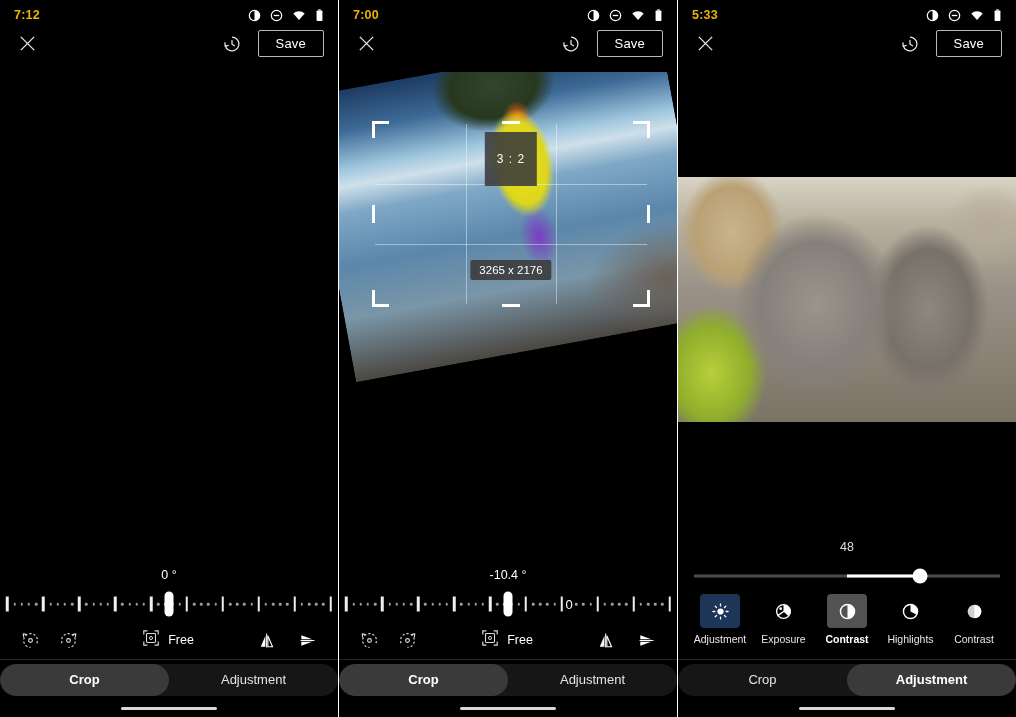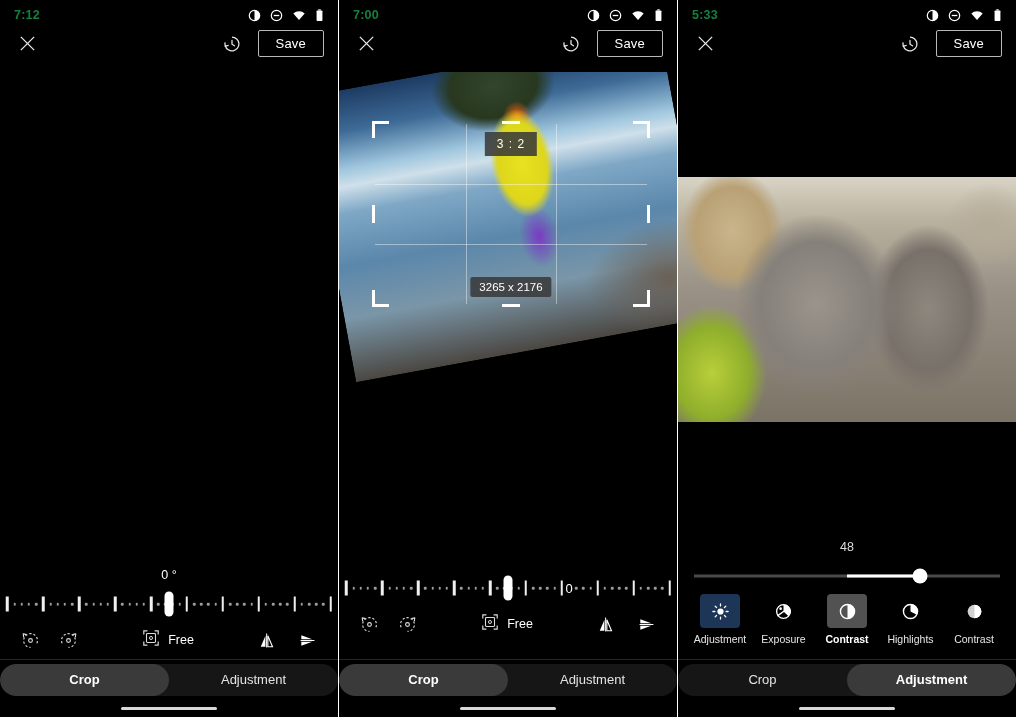--- a/index.html
+++ b/index.html
@@ -18,21 +18,21 @@
     flex: 0 0 auto;
   }
   .sep { width: 1px; height: 717px; background: #ffffff; flex: 0 0 auto; }
 
   
   .statusbar {
     position: absolute; top: 0; left: 0; right: 0; height: 30px;
     display: flex; align-items: center; justify-content: space-between;
     padding: 0 14px;
   }
-  .clock { color: #15803d; font-size: 12.5px; font-weight: bold; letter-spacing: .2px; }
+  .clock { color: #eab308; font-size: 12.5px; font-weight: bold; letter-spacing: .2px; }
   .sysicons { display: flex; align-items: center; gap: 9px; }
   .sysicons svg { display: block; }
 
   
   .appbar {
     position: absolute; top: 30px; left: 0; right: 0; height: 42px;
     display: flex; align-items: flex-start; padding: 0 14px;
   }
   .close-btn {
     width: 26px; height: 26px; display: flex; align-items: center; justify-content: center;
@@ -113,21 +113,21 @@
   .e-b { bottom: -3px; left: 50%; transform: translateX(-50%); width: 18px; height: 3px; }
   .e-l { left: -3px; top: 50%; transform: translateY(-50%); height: 18px; width: 3px; }
   .e-r { right: -3px; top: 50%; transform: translateY(-50%); height: 18px; width: 3px; }
 
   .dim-badge {
     position: absolute; background: rgba(58,58,58,.88); color: #fff;
     font-size: 11.5px; padding: 4px 9px; border-radius: 2px; white-space: nowrap;
   }
   .ratio-badge {
     position: absolute; background: rgba(58,58,58,.88); color: #fff;
-    font-size: 12px; padding: 5px 12px; border-radius: 0; white-space: nowrap;
+    font-size: 12px; padding: 20px 12px; border-radius: 0; white-space: nowrap;
     letter-spacing: 1px;
   }
 
   
   .controls { position: absolute; left: 0; right: 0; bottom: 57px; height: 93px; }
   .angle-readout {
     text-align: center; color: #ffffff; font-size: 12.5px; height: 16px; line-height: 16px;
   }
   .dial { position: relative; height: 26px; margin-top: 8px; }
   .tick { position: absolute; top: 50%; transform: translate(-50%,-50%); background: #d2d2d2; }
@@ -413,25 +413,26 @@
         <div class="grid-h" style="top:66.6%"></div>
         <div class="corner c-tl"></div>
         <div class="corner c-tr"></div>
         <div class="corner c-bl"></div>
         <div class="corner c-br"></div>
         <div class="edge e-t"></div>
         <div class="edge e-b"></div>
         <div class="edge e-l"></div>
         <div class="edge e-r"></div>
         <div class="ratio-badge" style="left:50%; transform:translateX(-50%); top:8px;">3 : 2</div>
-        <div class="dim-badge" style="left:50%; transform:translateX(-50%); bottom:7px;">3265 x 2176</div>
+        <div class="dim-badge" style="left:50%; transform:translateX(-50%); bottom:24px;">3265 x 2176</div>
       </div>
     </div>
 
     <div class="controls">
+      <div class="angle-readout">-10.4 °</div>
       <div class="dial">
         <div class="ticks">
             <div class="tick major" style="left: 2.2%;"></div>
             <div class="tick minor" style="left: 4.32444%;"></div>
             <div class="tick minor" style="left: 6.44889%;"></div>
             <div class="tick minor" style="left: 8.57333%;"></div>
             <div class="tick minor" style="left: 10.6978%;"></div>
             <div class="tick major" style="left: 12.8222%;"></div>
             <div class="tick minor" style="left: 14.9467%;"></div>
             <div class="tick minor" style="left: 17.0711%;"></div>

